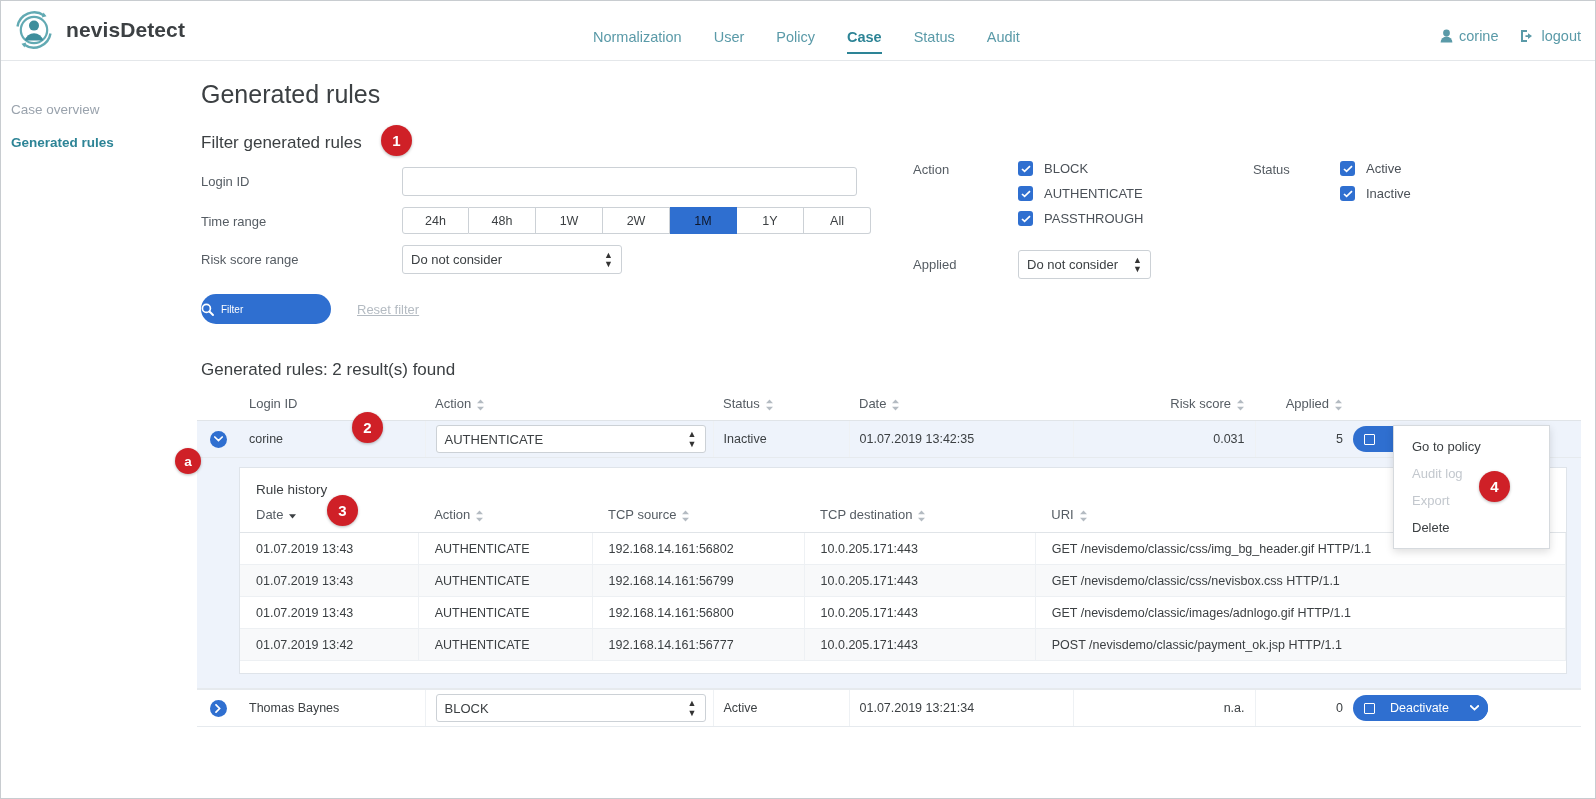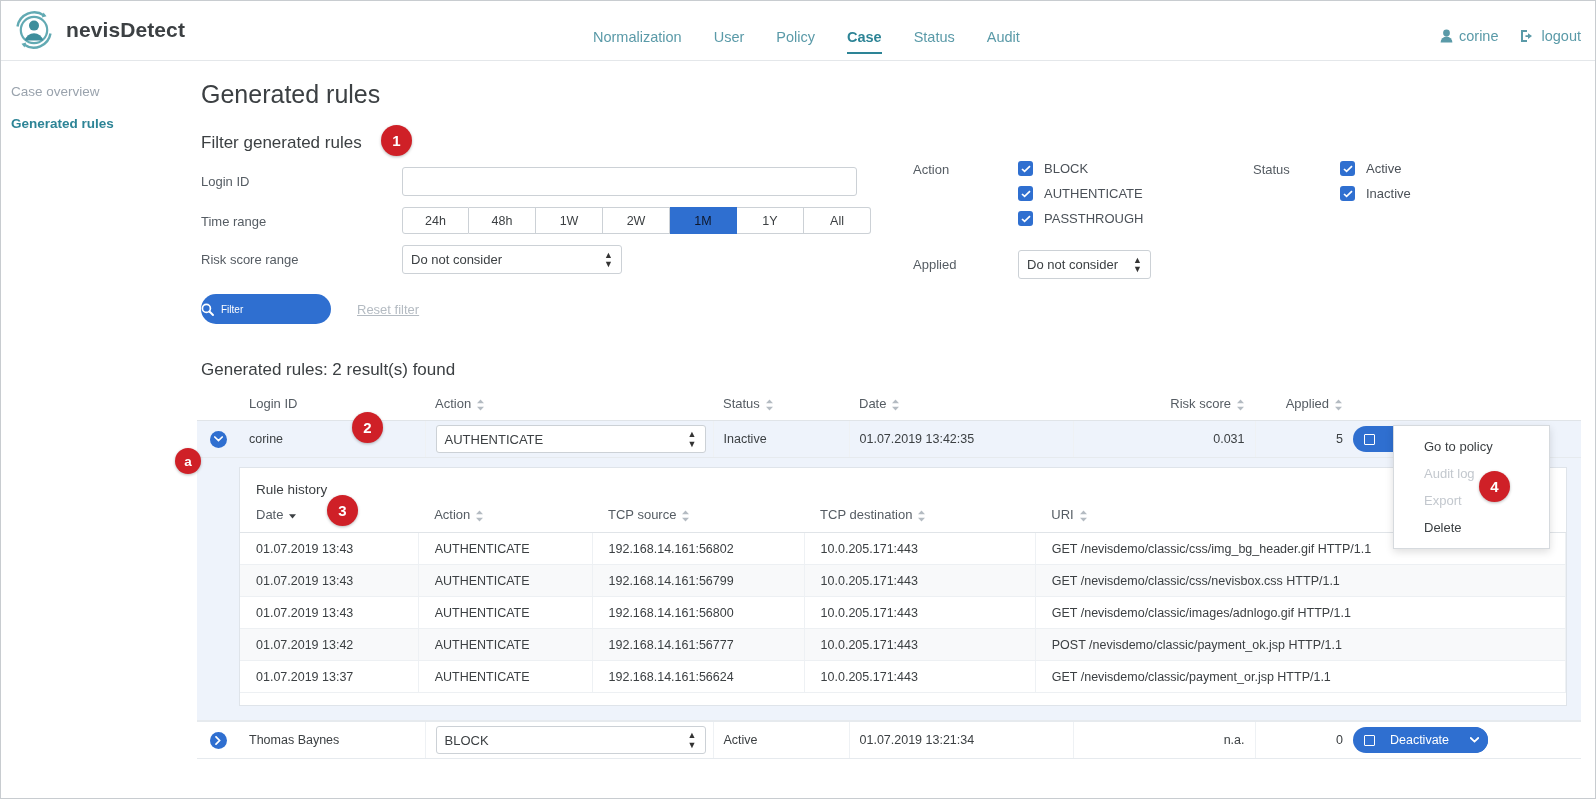--- a/index.html
+++ b/index.html
@@ -56,21 +56,21 @@
   .userbox svg { display: block; }
 
   
   .sidebar {
     position: absolute; left: 0; top: 61px;
     width: 196px;
     padding: 22px 0 0 10px;
   }
   .side-item {
     display: block; font-size: 13.5px; margin-bottom: 17px;
-    text-decoration: none; color: #9aa3ad;
+    text-decoration: none; color: #9aa3ad; margin-top: 18px;
   }
   .side-item.active { color: #2d8496; font-weight: bold; }
 
   
   .main {
     position: absolute; left: 196px; top: 61px;
     width: 1400px; height: 738px;
     padding: 18px 0 0 0;
   }
   .page-title {
@@ -203,21 +203,21 @@
     display: flex; align-items: center; justify-content: center;
   }
   .act-btn .act-arrow svg { display: block; }
 
   
   .dropmenu {
     position: absolute; left: 1196px; top: 33px;
     width: 157px; background: #fff;
     border: 1px solid #d6dade;
     box-shadow: 0 3px 8px rgba(0,0,0,.13);
-    padding: 7px 16px; z-index: 40;
+    padding: 7px 4px; z-index: 40;
   }
   .dropmenu .mi {
     font-size: 13px; color: #3c4043; padding: 6px 14px; cursor: pointer;
   }
   .dropmenu .mi.dis { color: #c3c8ce; cursor: default; }
 
   
   .hist-shell {
     position: relative;
     width: 1384px;
@@ -573,27 +573,20 @@
                           <td>10.0.205.171:443</td>
                           <td>GET /nevisdemo/classic/images/adnlogo.gif HTTP/1.1</td>
                         </tr>
                         <tr class="alt">
                           <td>01.07.2019 13:42</td>
                           <td>AUTHENTICATE</td>
                           <td>192.168.14.161:56777</td>
                           <td>10.0.205.171:443</td>
                           <td>POST /nevisdemo/classic/payment_ok.jsp HTTP/1.1</td>
                         </tr>
-                        <tr>
-                          <td>01.07.2019 13:37</td>
-                          <td>AUTHENTICATE</td>
-                          <td>192.168.14.161:56624</td>
-                          <td>10.0.205.171:443</td>
-                          <td>GET /nevisdemo/classic/payment_or.jsp HTTP/1.1</td>
-                        </tr>
                       </tbody>
                     </table>
                   </div>
                 </div>
               </div>
             </td>
           </tr>
 
           <tr class="row-plain">
             <td class="nb">

